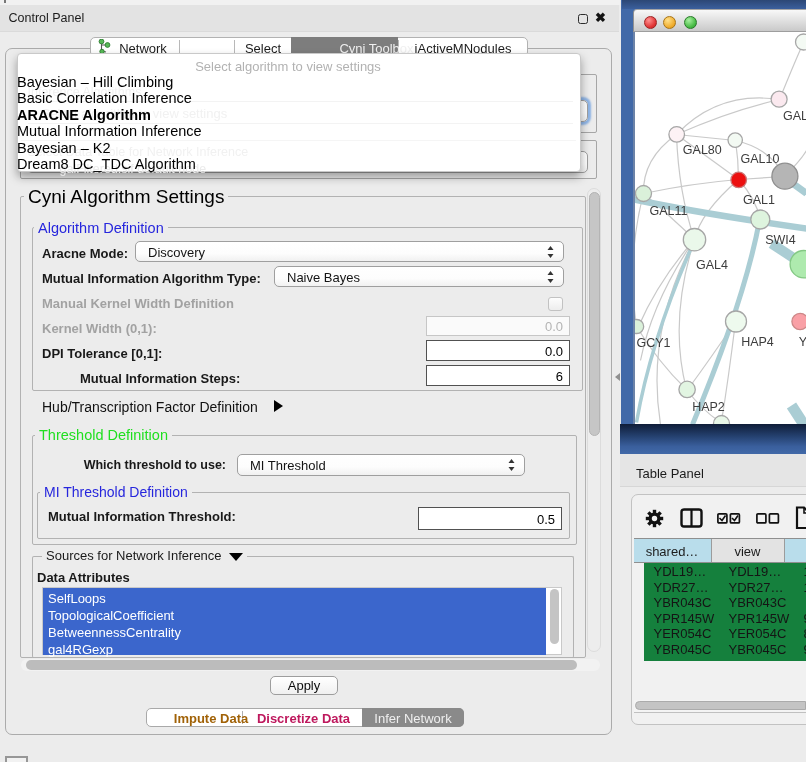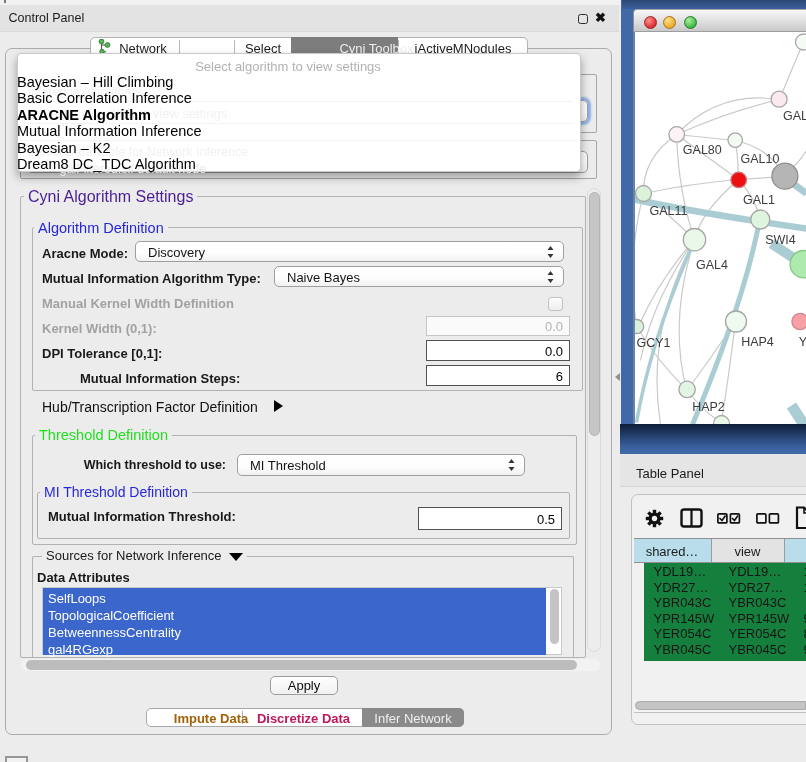--- a/index.html
+++ b/index.html
@@ -55,21 +55,21 @@
 <div class="ab" style="left:20px;top:140px;width:575px;height:37px;border:1px solid #a6a6a6;border-radius:2px;"></div>
 <div class="combo" style="left:27px;top:151px;width:561px;height:22px;">
  <span class="ct" style="color:#8e8e8e;font-size:12.5px;">galFiltered.sif default node</span>
  <svg class="spin" width="7" height="12" viewBox="0 0 7 12">
       <path d="M3.5 0 L6.5 4 L0.5 4 Z" fill="#333"></path>
       <path d="M3.5 12 L6.5 8 L0.5 8 Z" fill="#333"></path>
     </svg>
 </div>
 
 <div class="grp" style="left:20px;top:196px;width:564px;height:460px;"></div>
-<div class="gt" style="left:24px;top:189.5px;color:#4c1d95;font-size:16px;">Cyni Algorithm Settings</div>
+<div class="gt" style="left:24px;top:189.5px;color:#000000;font-size:19px;">Cyni Algorithm Settings</div>
 
 <div class="grp" style="left:32px;top:227px;width:549px;height:162px;"></div>
 <div class="gt" style="left:34px;top:221px;color:#2626dd;font-size:14.5px;">Algorithm Definition</div>
 
 <div class="lb" style="left:42px;top:246px;">Aracne Mode:</div>
 <div class="combo" style="left:135px;top:241px;width:429px;height:21px;">
  <span class="ct">Discovery</span>
  <svg class="spin" width="7" height="12" viewBox="0 0 7 12">
       <path d="M3.5 0 L6.5 4 L0.5 4 Z" fill="#333"></path>
       <path d="M3.5 12 L6.5 8 L0.5 8 Z" fill="#333"></path>

